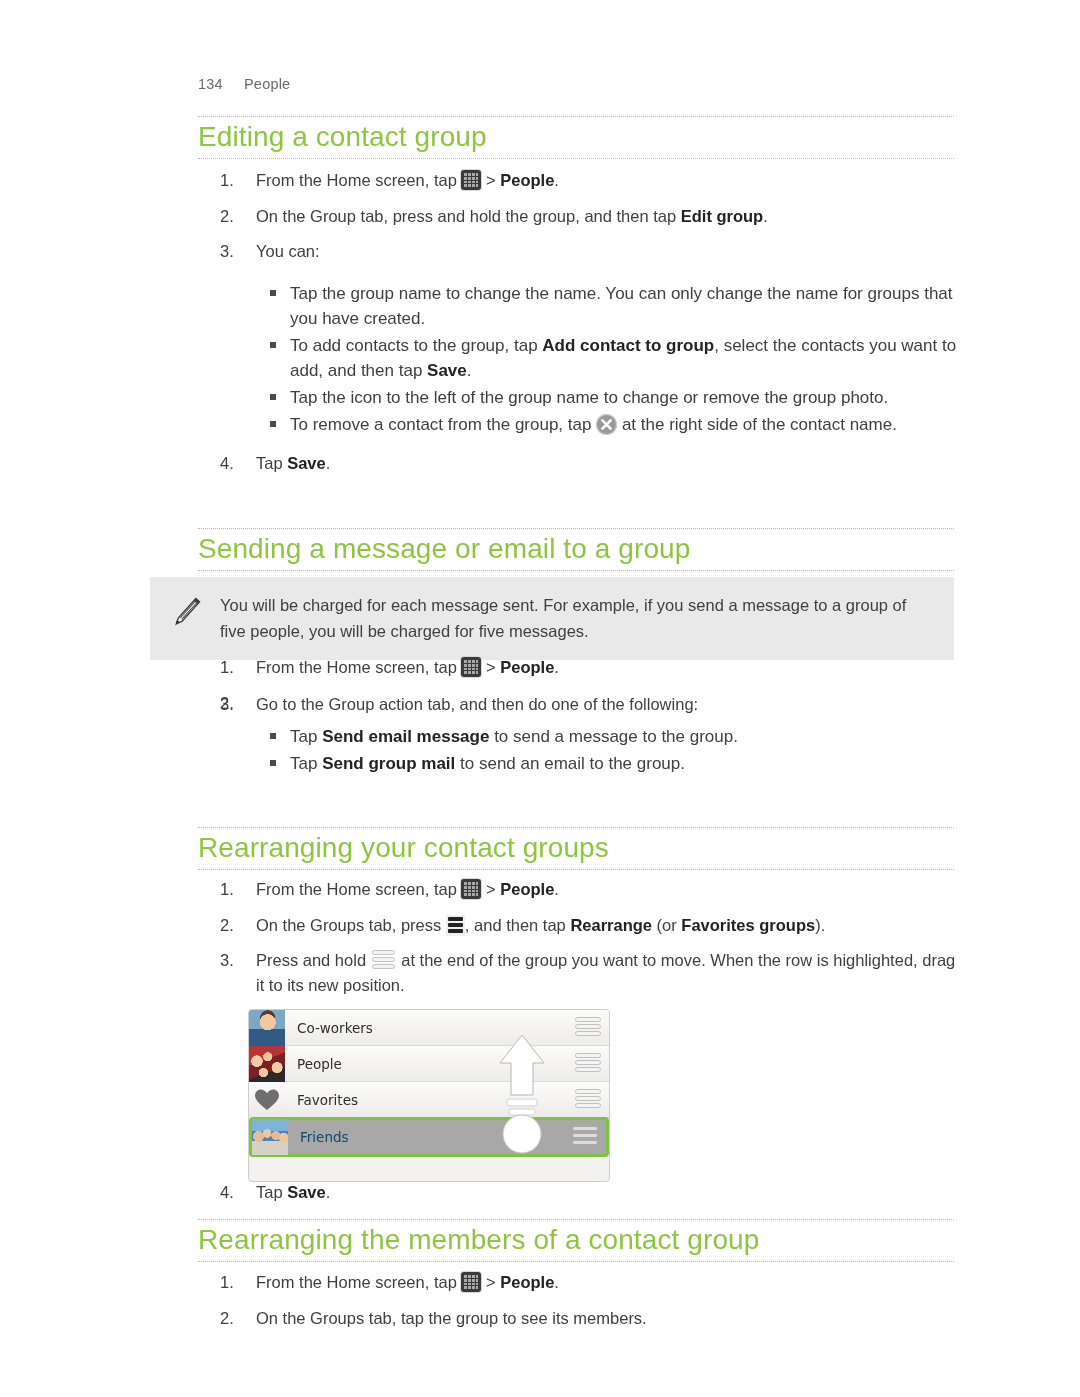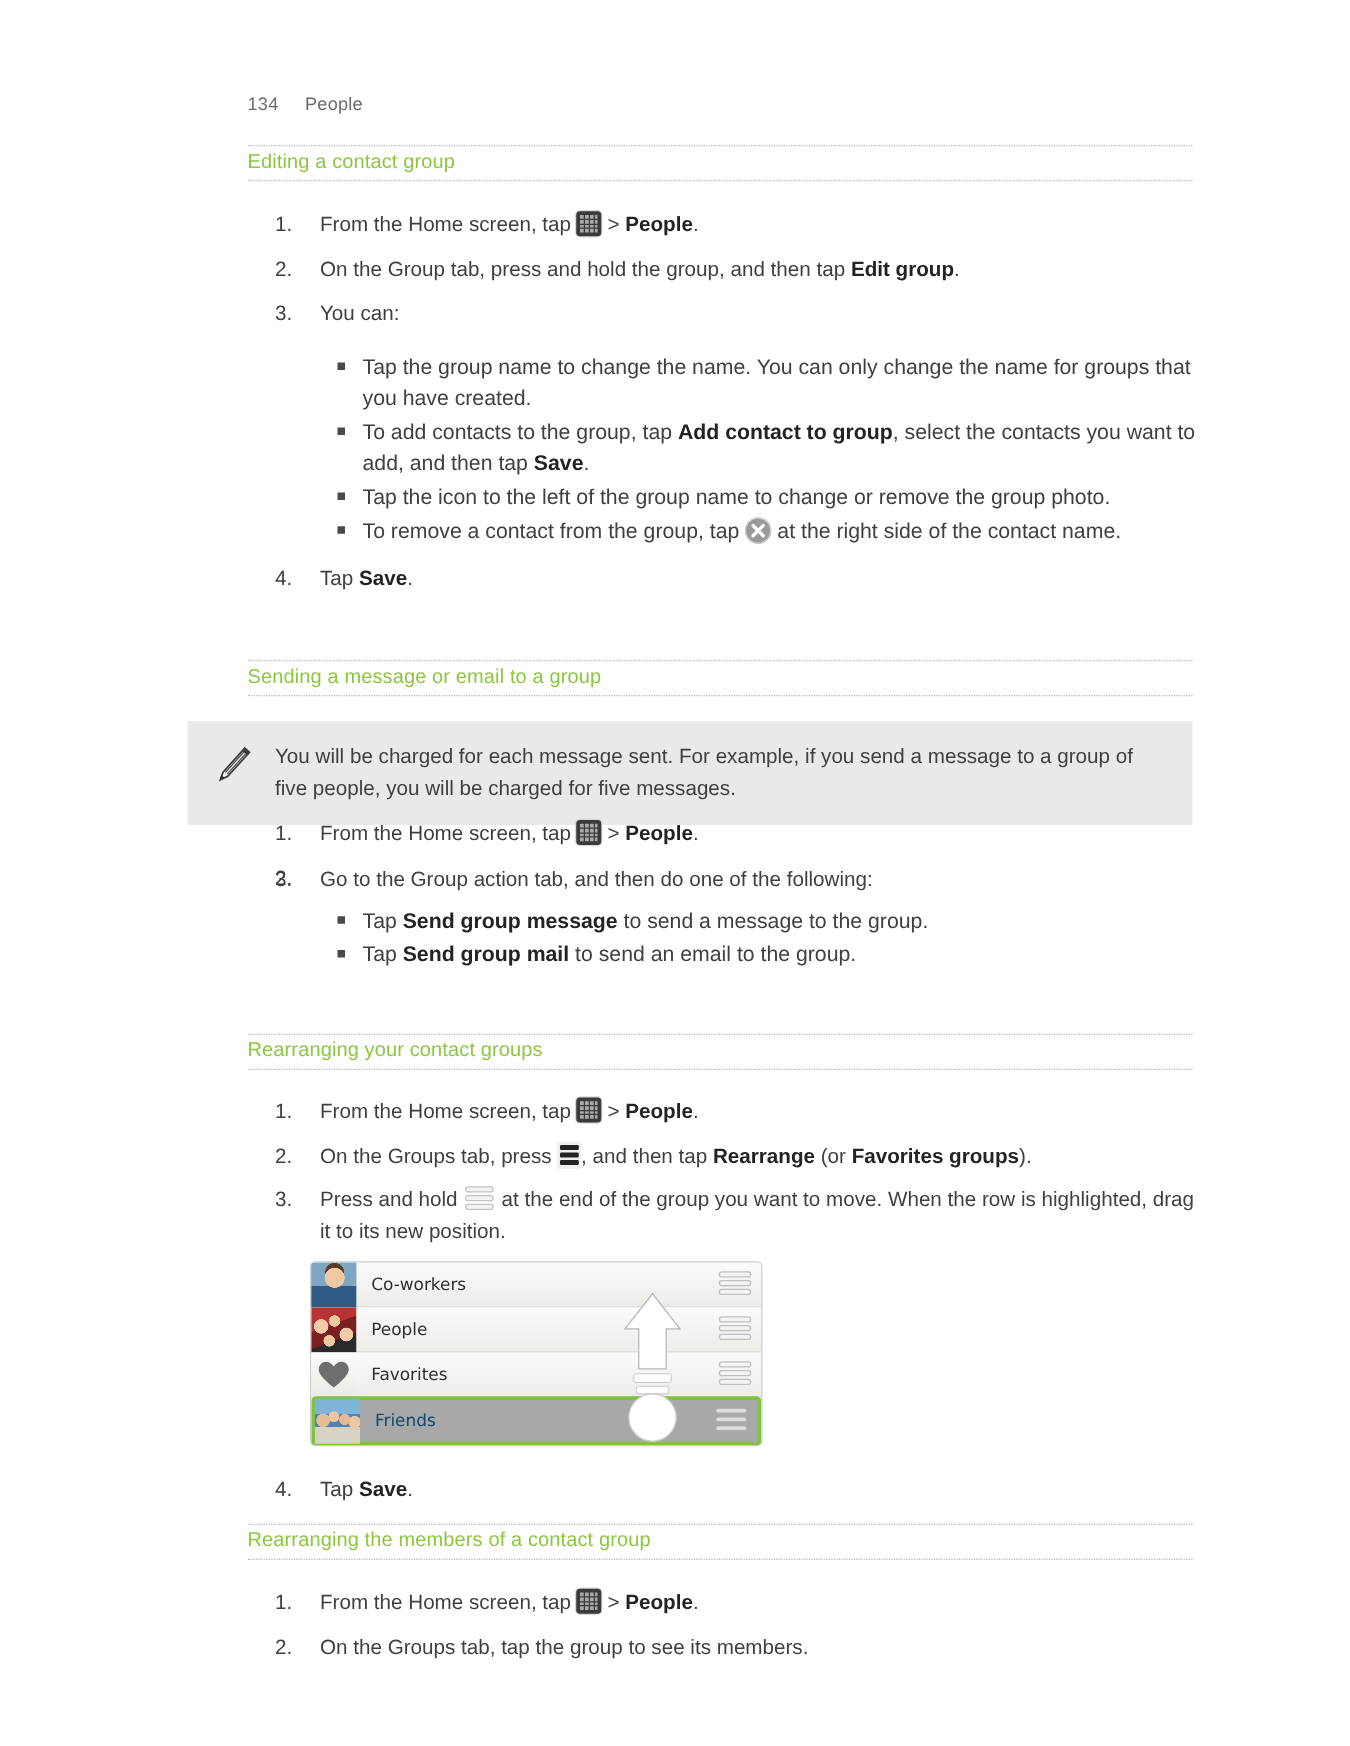--- a/index.html
+++ b/index.html
@@ -44,21 +44,21 @@
     width: 756px;
   }
   .dotline {
     height: 1px;
     border-top: 1.6px dotted #b9b9b9;
     width: 100%;
   }
   h2.heading {
     margin: 0;
     padding: 3px 0 5px 0;
-    font-size: 16px;
+    font-size: 28px;
     font-weight: normal;
     color: #8cc63e;
     letter-spacing: .1px;
     line-height: 1.15;
   }
 
   
   .olist {
     position: absolute;
     left: 198px;
@@ -197,21 +197,21 @@
     position: absolute;
     left: 248px;
     top: 981px;
     width: 362px;
     height: 148px;
   }
   .screenlist {
     position: absolute;
     left: 0; top: 0;
     width: 362px;
-    height: 148px;
+    height: 173px;
     background: #f2f1ef;
     border: 1px solid #cfcdc9;
     border-radius: 4px;
     box-sizing: border-box;
     overflow: hidden;
   }
   .srow {
     position: relative;
     height: 36px;
     display: flex;
@@ -418,21 +418,21 @@
             <i></i>
           </span></span><span> &gt; </span><b>People</b><span>.</span>
     </div>
     <div class="li" style="margin-bottom:12px;">
       <span class="num">2.</span>
     </div>
     <div class="li" style="margin-bottom:8px;">
       <span class="num">3.</span><span>Go to the Group action tab, and then do one of the following:</span>
     </div>
     <div class="sub">
-      <span class="sqbullet"></span><span>Tap </span><b>Send group message</b><span> to send a message to the group.</span>
+      <span class="sqbullet"></span><span>Tap </span><b>Send email message</b><span> to send a message to the group.</span>
     </div>
     <div class="sub">
       <span class="sqbullet"></span><span>Tap </span><b>Send group mail</b><span> to send an email to the group.</span>
     </div>
   </div>
 
   <div class="section" style="top:799px;">
     <div class="dotline"></div>
     <h2 class="heading">Rearranging your contact groups</h2>
     <div class="dotline"></div>

